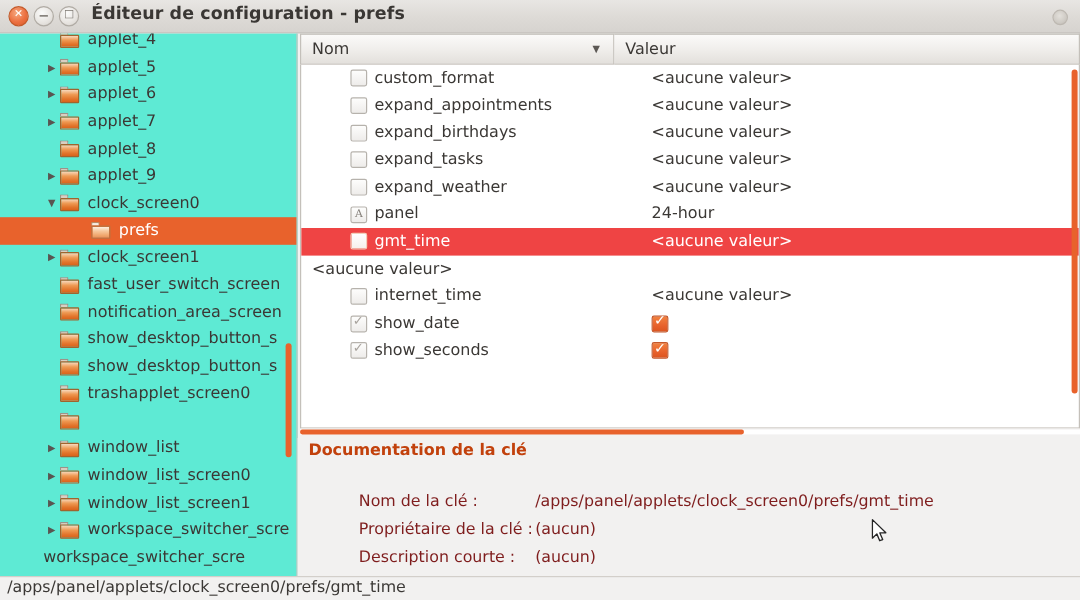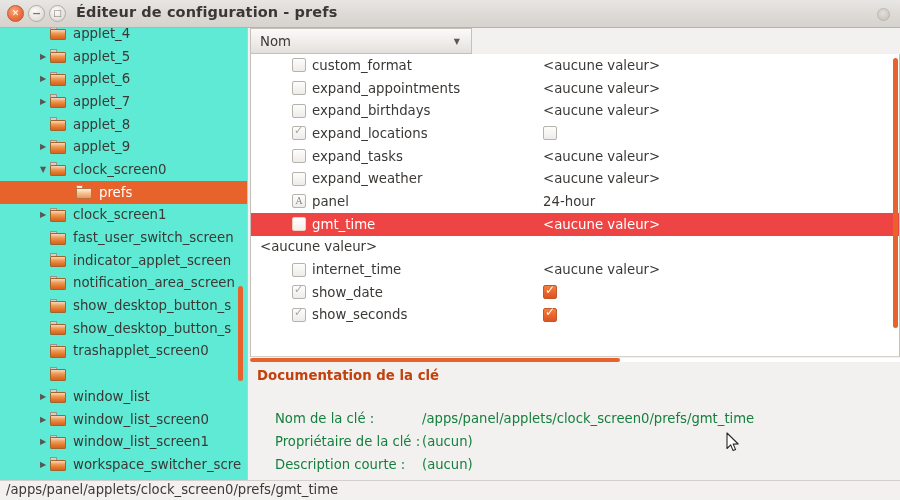--- a/index.html
+++ b/index.html
@@ -158,21 +158,21 @@
     background: linear-gradient(to bottom, #fbfaf9 0%, #efedea 55%, #e3e0dc 100%);
     border: 1px solid #c4c0ba;
     border-left: none;
     box-sizing: border-box;
     display: flex; align-items: center;
     font-size: 13.3px; color: #3b3835;
     padding-left: 9px;
     position: relative;
     cursor: pointer;
   }
-  .hcell.name { width: 222px; border-left: 1px solid #c4c0ba; }
+  .hcell.name { width: 262px; border-left: 1px solid #c4c0ba; }
   .hcell.value { flex: 1; }
   .sortarrow {
     position: absolute; right: 11px; top: 50%;
     transform: translateY(-50%);
     font-size: 8px; color: #5c5854;
   }
 
   
   .listbox {
     position: absolute; left: 2px; top: 26px;
@@ -259,21 +259,21 @@
     width: 652px; height: 115px;
     background: #f2f1f0;
   }
   .doctitle {
     position: absolute; left: 9px; top: 3px;
     font-size: 13.3px; font-weight: bold; color: #c2410c;
   }
   .docgrid {
     position: absolute; left: 27px; top: 42px;
   }
-  .docrow { display: flex; height: 23px; align-items: center; font-size: 13.2px; color: #15803d; }
+  .docrow { display: flex; height: 23px; align-items: center; font-size: 13.2px; color: #7f1d1d; margin-left: 24px; }
   .dlabel { width: 147px; flex: 0 0 147px; }
   .dvalue { white-space: nowrap; }
 
   
   .statusbar {
     position: absolute; left: 0; top: 480px;
     width: 900px; height: 20px;
     background: #f2f1f0;
     border-top: 1px solid #d3cfca;
     box-sizing: border-box;
@@ -395,28 +395,20 @@
               <span class="bodyf"></span>
             </span>
             <span>fast_user_switch_screen</span>
           </div>
           <div class="trow ind1">
             <span class="tarrow"></span>
             <span class="tfolder">
               <span class="tab"></span>
               <span class="bodyf"></span>
             </span>
-            <span>indicator_applet_screen</span>
-          </div>
-          <div class="trow ind1">
-            <span class="tarrow"></span>
-            <span class="tfolder">
-              <span class="tab"></span>
-              <span class="bodyf"></span>
-            </span>
             <span>notification_area_screen</span>
           </div>
           <div class="trow ind1">
             <span class="tarrow"></span>
             <span class="tfolder">
               <span class="tab"></span>
               <span class="bodyf"></span>
             </span>
             <span>show_desktop_button_s</span>
           </div>
@@ -484,20 +476,23 @@
       </div>
     </div>
 
     <div class="rightpane">
 
       <div class="headers">
         <div class="hcell name">
           <span>Nom</span>
           <span class="sortarrow">▼</span>
         </div>
+        <div class="hcell value">
+          <span>Valeur</span>
+        </div>
       </div>
 
       <div class="listbox">
         <div id="list-container">
             <div class="lrow">
               <div class="lname">
                 <span class="kicon bool"></span>
                 <span>custom_format</span>
               </div>
               <div class="lval">
@@ -513,29 +508,20 @@
                 <span>&lt;aucune valeur&gt;</span>
               </div>
             </div>
             <div class="lrow">
               <div class="lname">
                 <span class="kicon bool"></span>
                 <span>expand_birthdays</span>
               </div>
               <div class="lval">
                 <span>&lt;aucune valeur&gt;</span>
-              </div>
-            </div>
-            <div class="lrow">
-              <div class="lname">
-                <span class="kicon bool checked"></span>
-                <span>expand_locations</span>
-              </div>
-              <div class="lval">
-                <span class="vcheck"></span>
               </div>
             </div>
             <div class="lrow">
               <div class="lname">
                 <span class="kicon bool"></span>
                 <span>expand_tasks</span>
               </div>
               <div class="lval">
                 <span>&lt;aucune valeur&gt;</span>
               </div>

